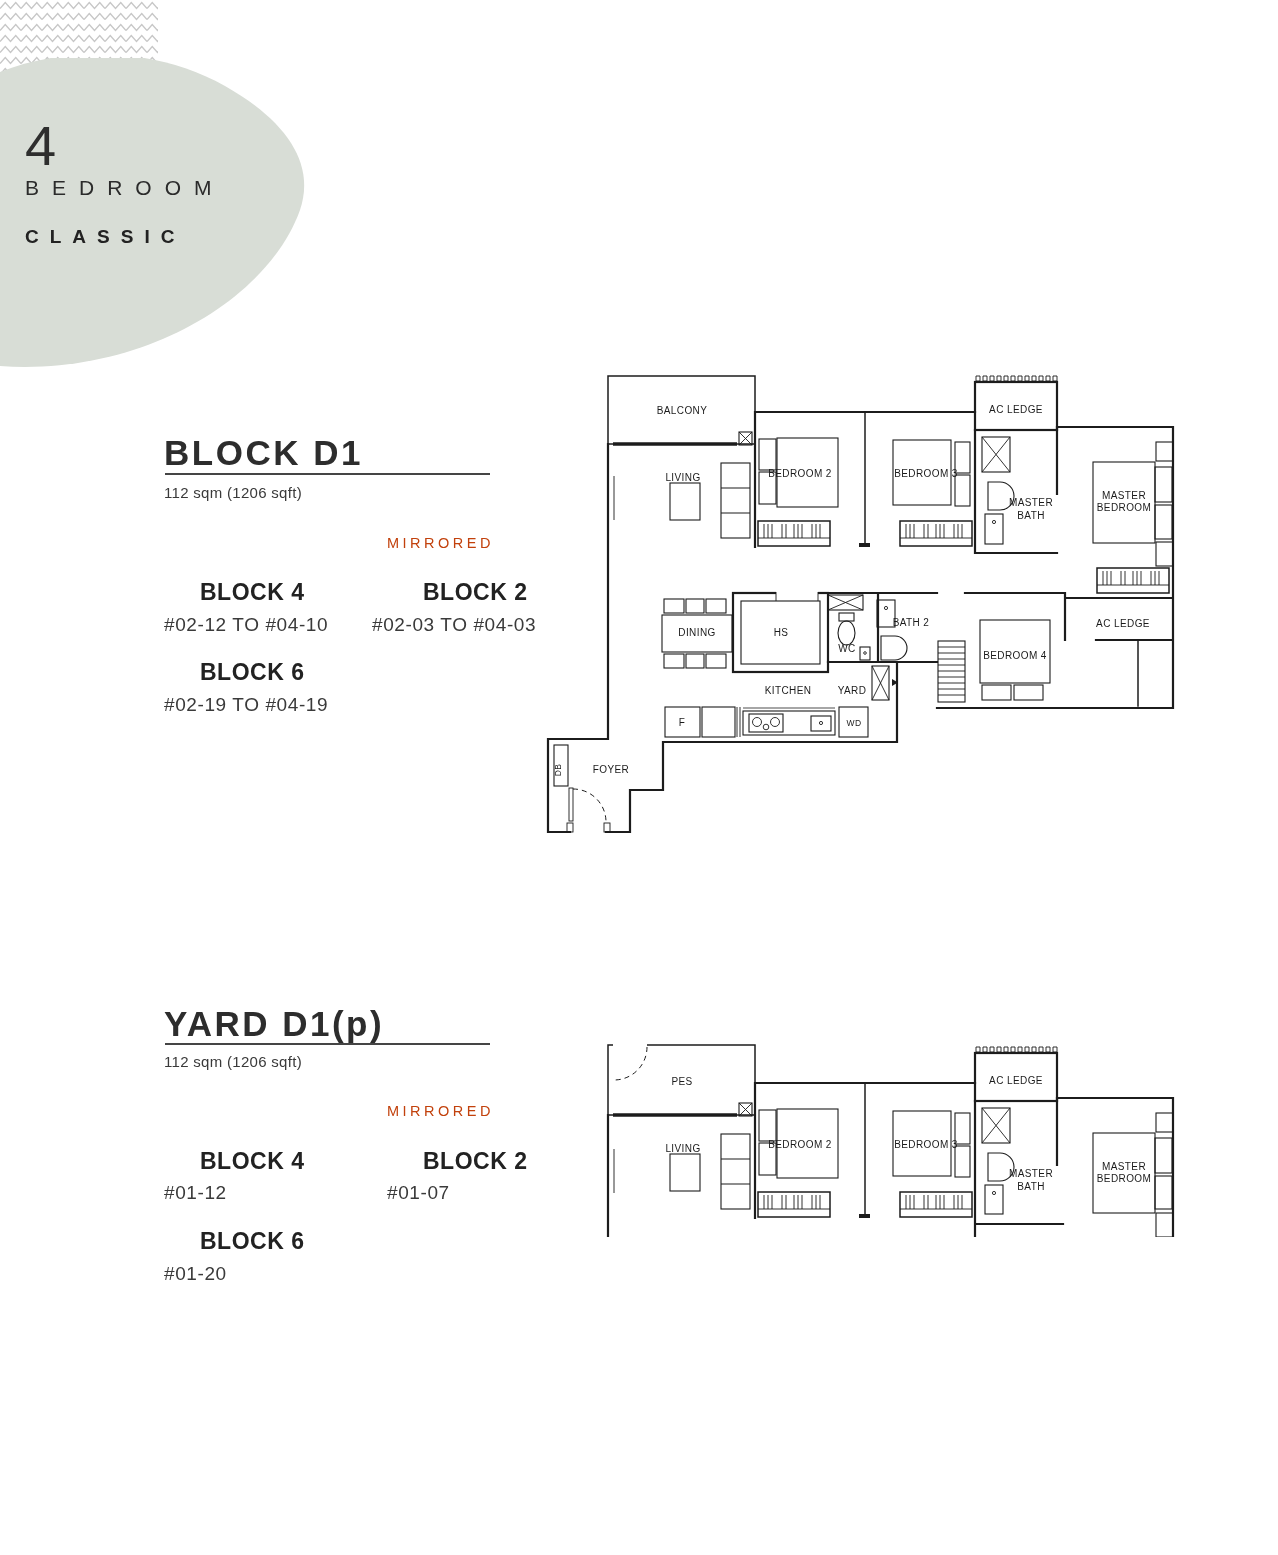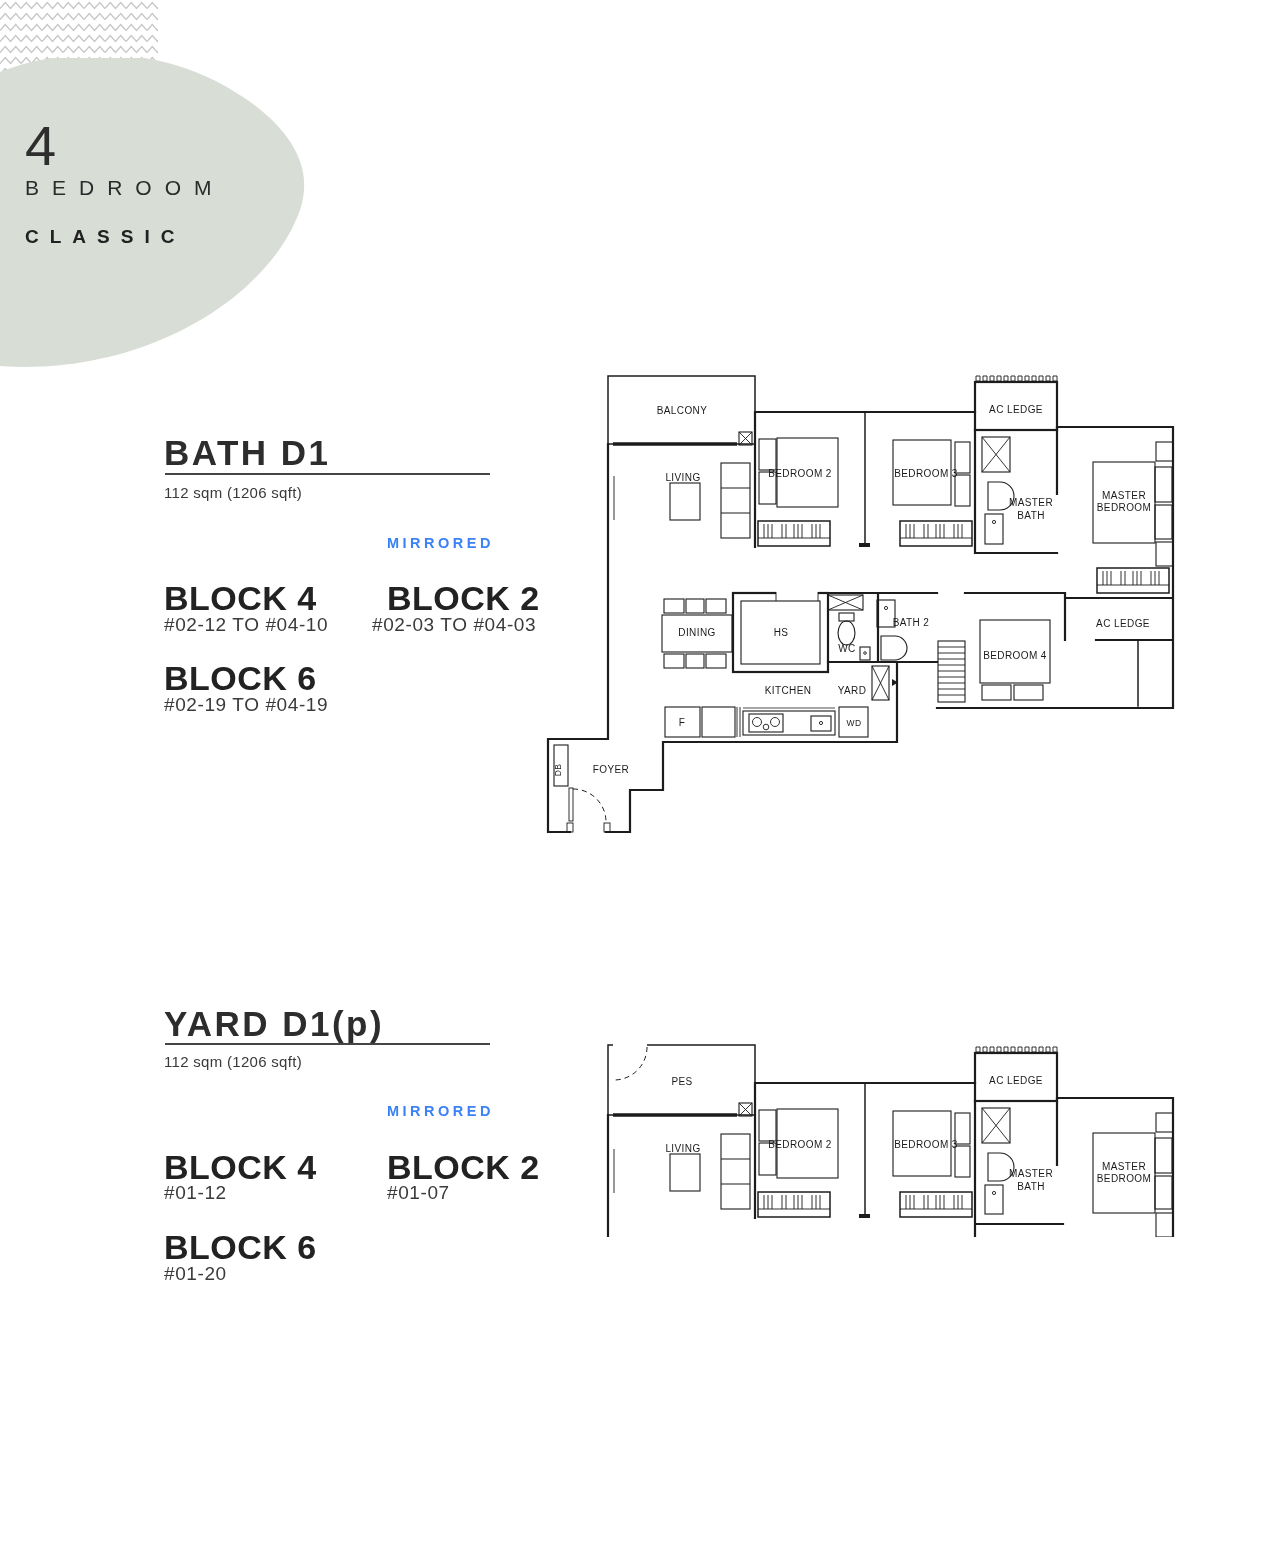--- a/index.html
+++ b/index.html
@@ -9,22 +9,22 @@
 
   
   .badge-num{font-size:56px;font-weight:300;letter-spacing:4px;color:#2e2e2e;line-height:1;}
   .badge-l1{font-size:21px;font-weight:400;letter-spacing:13px;color:#2b2b2b;}
   .badge-l2{font-size:19px;font-weight:700;letter-spacing:11px;color:#222;}
 
   
   .type-title{font-size:35px;font-weight:600;letter-spacing:2.5px;color:#2d2d2d;line-height:1;white-space:nowrap;}
   .rule{height:2px;background:#454545;}
   .area{font-size:15px;font-weight:400;letter-spacing:.3px;color:#3a3a3a;white-space:nowrap;}
-  .mirrored{font-size:14.5px;font-weight:700;letter-spacing:3.5px;color:#3b82f6;white-space:nowrap;}
-  .blk-name{font-size:34px;font-weight:700;letter-spacing:.5px;color:#222;white-space:nowrap;line-height:1;}
+  .mirrored{font-size:14.5px;font-weight:400;letter-spacing:3.5px;color:#c2410c;white-space:nowrap;}
+  .blk-name{font-size:23px;font-weight:700;letter-spacing:.5px;color:#222;white-space:nowrap;line-height:1;margin-left:36px;}
   .blk-units{font-size:19px;font-weight:400;letter-spacing:.6px;color:#3a3a3a;white-space:nowrap;}
 
   
   .w{fill:none;stroke:#1c1c1c;stroke-width:2.2;stroke-linecap:square;}
   .w2{fill:none;stroke:#1c1c1c;stroke-width:1.5;stroke-linecap:square;}
   .f{fill:none;stroke:#1c1c1c;stroke-width:1.1;}
   .f9{fill:none;stroke:#1c1c1c;stroke-width:.9;}
   .thick{fill:none;stroke:#1c1c1c;stroke-width:3.4;}
   .gray{fill:none;stroke:#a6a6a6;stroke-width:2;}
   .dash{fill:none;stroke:#1c1c1c;stroke-width:1;stroke-dasharray:5 4;}
@@ -47,21 +47,21 @@
   </svg>
 
   <svg class="abs" style="left:0;top:58px" width="320" height="315" viewBox="0 0 320 315">
     <path d="M0,14 C60,-10 150,-14 225,28 C285,62 316,105 300,152 C268,242 140,318 0,308 Z" fill="#d8ddd6"></path>
   </svg>
 
   <div class="abs badge-num" style="left:25px;top:118px">4</div>
   <div class="abs badge-l1" style="left:25px;top:176px">BEDROOM</div>
   <div class="abs badge-l2" style="left:25px;top:226px">CLASSIC</div>
 
-  <div class="abs type-title" style="left:164px;top:435px">BATH D1</div>
+  <div class="abs type-title" style="left:164px;top:435px">BLOCK D1</div>
   <div class="abs rule" style="left:165px;top:473px;width:325px"></div>
   <div class="abs area" style="left:164px;top:484px">112 sqm (1206 sqft)</div>
   <div class="abs mirrored" style="left:387px;top:535px">MIRRORED</div>
 
   <div class="abs blk-name" style="left:164px;top:581px">BLOCK 4</div>
   <div class="abs blk-units" style="left:164px;top:614px">#02-12 TO #04-10</div>
   <div class="abs blk-name" style="left:387px;top:581px">BLOCK 2</div>
   <div class="abs blk-units" style="left:372px;top:614px">#02-03 TO #04-03</div>
   <div class="abs blk-name" style="left:164px;top:661px">BLOCK 6</div>
   <div class="abs blk-units" style="left:164px;top:694px">#02-19 TO #04-19</div>

